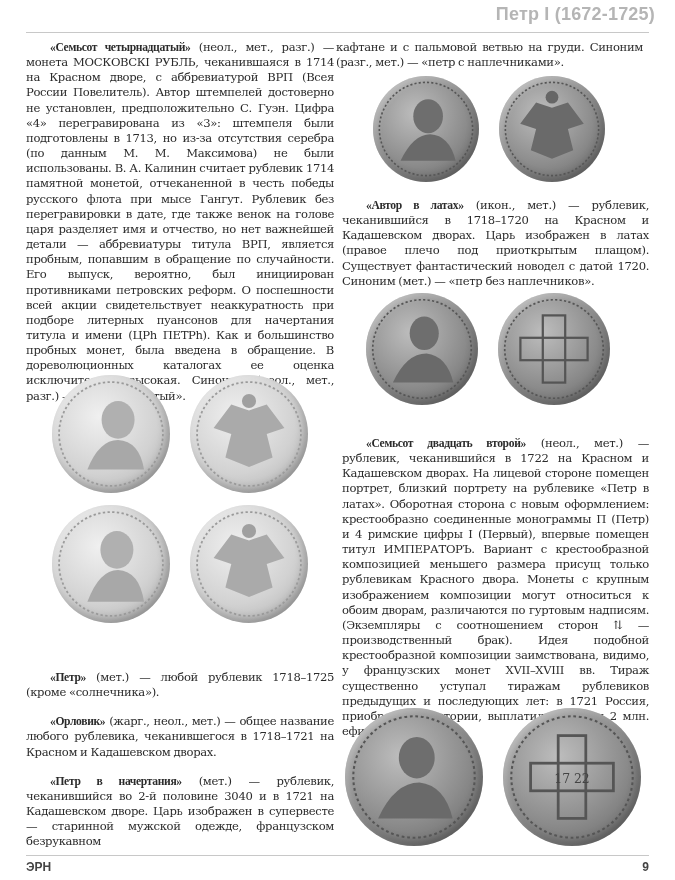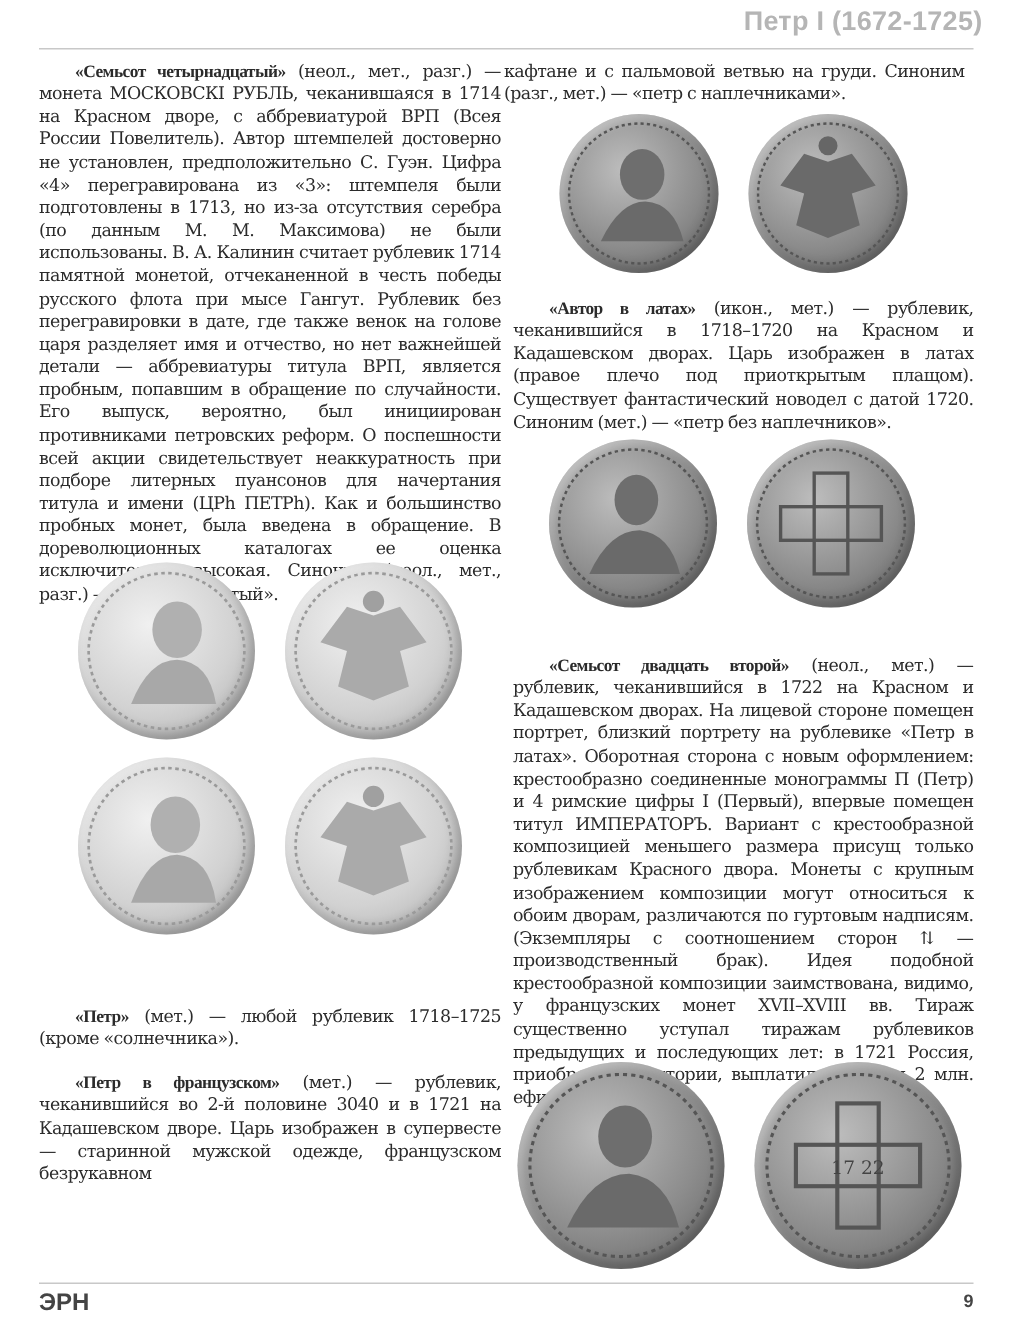--- a/index.html
+++ b/index.html
@@ -1,21 +1,21 @@
 <!DOCTYPE html>
 <html><head>
 <meta charset="utf-8">
 <style>
   html, body { margin: 0; padding: 0; background: #ffffff; }
   body { width: 675px; height: 880px; position: relative; overflow: hidden; font-family: "DejaVu Serif", serif; color: #2b2b2b; }
   .header-title { position: absolute; right: 20px; top: 4px; font-family: "Liberation Sans", sans-serif; font-weight: bold; font-size: 18px; color: #b5b5b5; letter-spacing: 0.2px; }
   .rule { position: absolute; left: 26px; width: 623px; height: 1px; background: #c8c8c8; }
   .rule.top { top: 32px; }
   .rule.bottom { top: 855px; }
-  .footer-left { position: absolute; left: 26px; top: 860px; font-family: "Liberation Sans", sans-serif; font-weight: bold; font-size: 16px; color: #444; }
+  .footer-left { position: absolute; left: 26px; top: 860px; font-family: "Liberation Sans", sans-serif; font-weight: bold; font-size: 12px; color: #444; }
   .footer-right { position: absolute; right: 26px; top: 860px; font-family: "Liberation Sans", sans-serif; font-weight: bold; font-size: 12px; color: #444; }
   .col { position: absolute; font-size: 11.6px; line-height: 15.15px; text-align: justify; font-family: "DejaVu Serif", serif; letter-spacing: -0.35px; word-spacing: -0.3px; }
   .col p { margin: 0; text-indent: 24px; hyphens: manual; }
   .col p.cont { text-indent: 0; }
   .col b { font-weight: bold; font-family: Liberation Serif, serif; }
   .coin-row { position: absolute; display: flex; gap: 20px; }
   .coin { border-radius: 50%; position: relative; box-shadow: inset -3px -4px 8px rgba(0,0,0,0.25), inset 3px 3px 6px rgba(255,255,255,0.4); }
   .coin.silver { background: radial-gradient(circle at 40% 35%, #bdbdbd 0%, #8c8c8c 55%, #5e5e5e 100%); }
   .coin.light { background: radial-gradient(circle at 40% 35%, #f0f0f0 0%, #d2d2d2 55%, #a8a8a8 100%); }
   .coin svg { position: absolute; left: 0; top: 0; width: 100%; height: 100%; }
@@ -58,21 +58,22 @@
     <svg viewBox="0 0 100 100">
         <circle cx="50" cy="50" r="44" fill="none" stroke="#9a9a9a" stroke-width="1.5" stroke-dasharray="2 2"></circle>
         <path d="M50 30 L35 25 L20 45 L35 50 L30 70 L50 78 L70 70 L65 50 L80 45 L65 25 Z" fill="#aaaaaa"></path>
         <circle cx="50" cy="22" r="6" fill="#a0a0a0"></circle>
       </svg>
   </div>
 </div>
 
 <div class="col" style="left:26px; top:670px; width:308px;">
   <p><b>«Петр»</b><span> (мет.) — любой рублевик 1718–1725 (кроме «солнечника»).</span></p>
-  <p style="margin-top:14px;"><b>«Петр в французском»</b><span> (мет.) — рублевик, чеканившийся во 2-й половине 3040 и в 1721 на Кадашевском дворе. Царь изображен в супервесте — старинной мужской одежде, французском безрукавном</span></p>
+  <p style="margin-top:14px;"><b>«Орловик»</b><span> (жарг., неол., мет.) — общее название любого рублевика, чеканившегося в 1718–1721 на Красном и Кадашевском дворах.</span></p>
+  <p style="margin-top:14px;"><b>«Петр в начертания»</b><span> (мет.) — рублевик, чеканившийся во 2-й половине 3040 и в 1721 на Кадашевском дворе. Царь изображен в супервесте — старинной мужской одежде, французском безрукавном</span></p>
 </div>
 
 <div class="col" style="left:336px; top:40px; width:307px;">
   <p class="cont">кафтане и с пальмовой ветвью на груди. Синоним (разг., мет.) — «петр с наплечниками».</p>
 </div>
 
 <div class="coin-row" style="left:373px; top:76px;">
   <div class="coin silver" style="width:106px;height:106px;">
     <svg viewBox="0 0 100 100">
         <circle cx="50" cy="50" r="44" fill="none" stroke="#555" stroke-width="1.5" stroke-dasharray="2 2"></circle>

